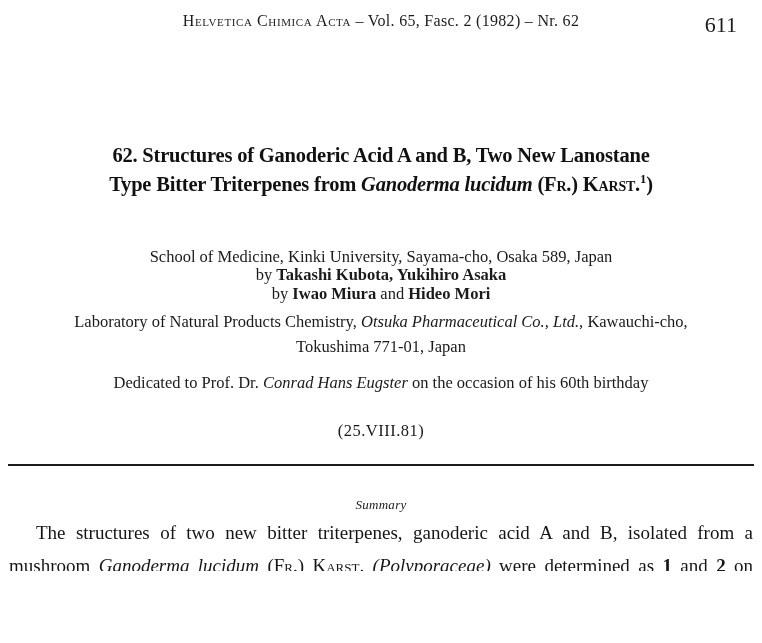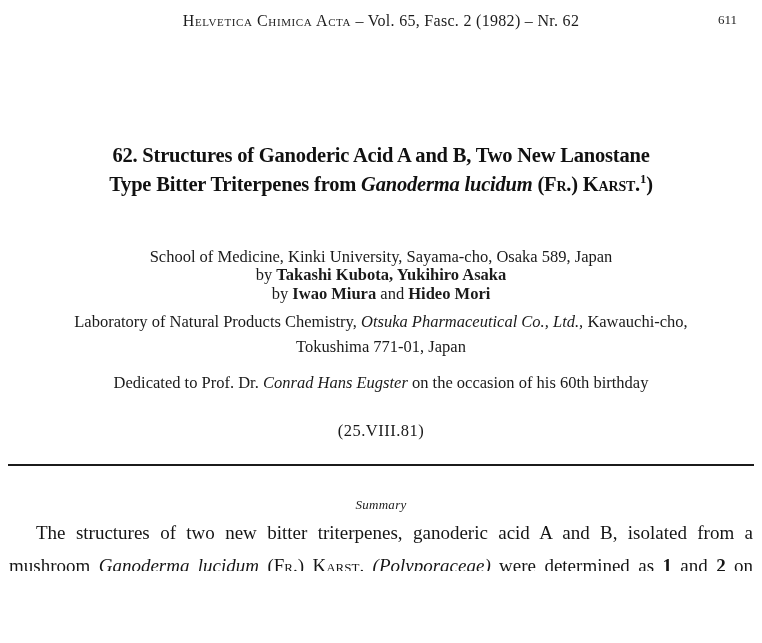--- a/index.html
+++ b/index.html
@@ -30,21 +30,21 @@
   .running-head {
     top: 12px;
     font-size: 16px;
     letter-spacing: 0.3px;
     color: #1c1c1c;
   }
   .running-head .sc { letter-spacing: 0.6px; }
   .page-number {
     top: 12px;
     right: 25px;
-    font-size: 13px;
+    font-size: 22px;
     color: #1c1c1c;
   }
 
   .article-title {
     top: 141px;
     margin: 0;
     font-size: 20.5px;
     font-weight: bold;
     line-height: 29px;
     letter-spacing: -0.2px;

